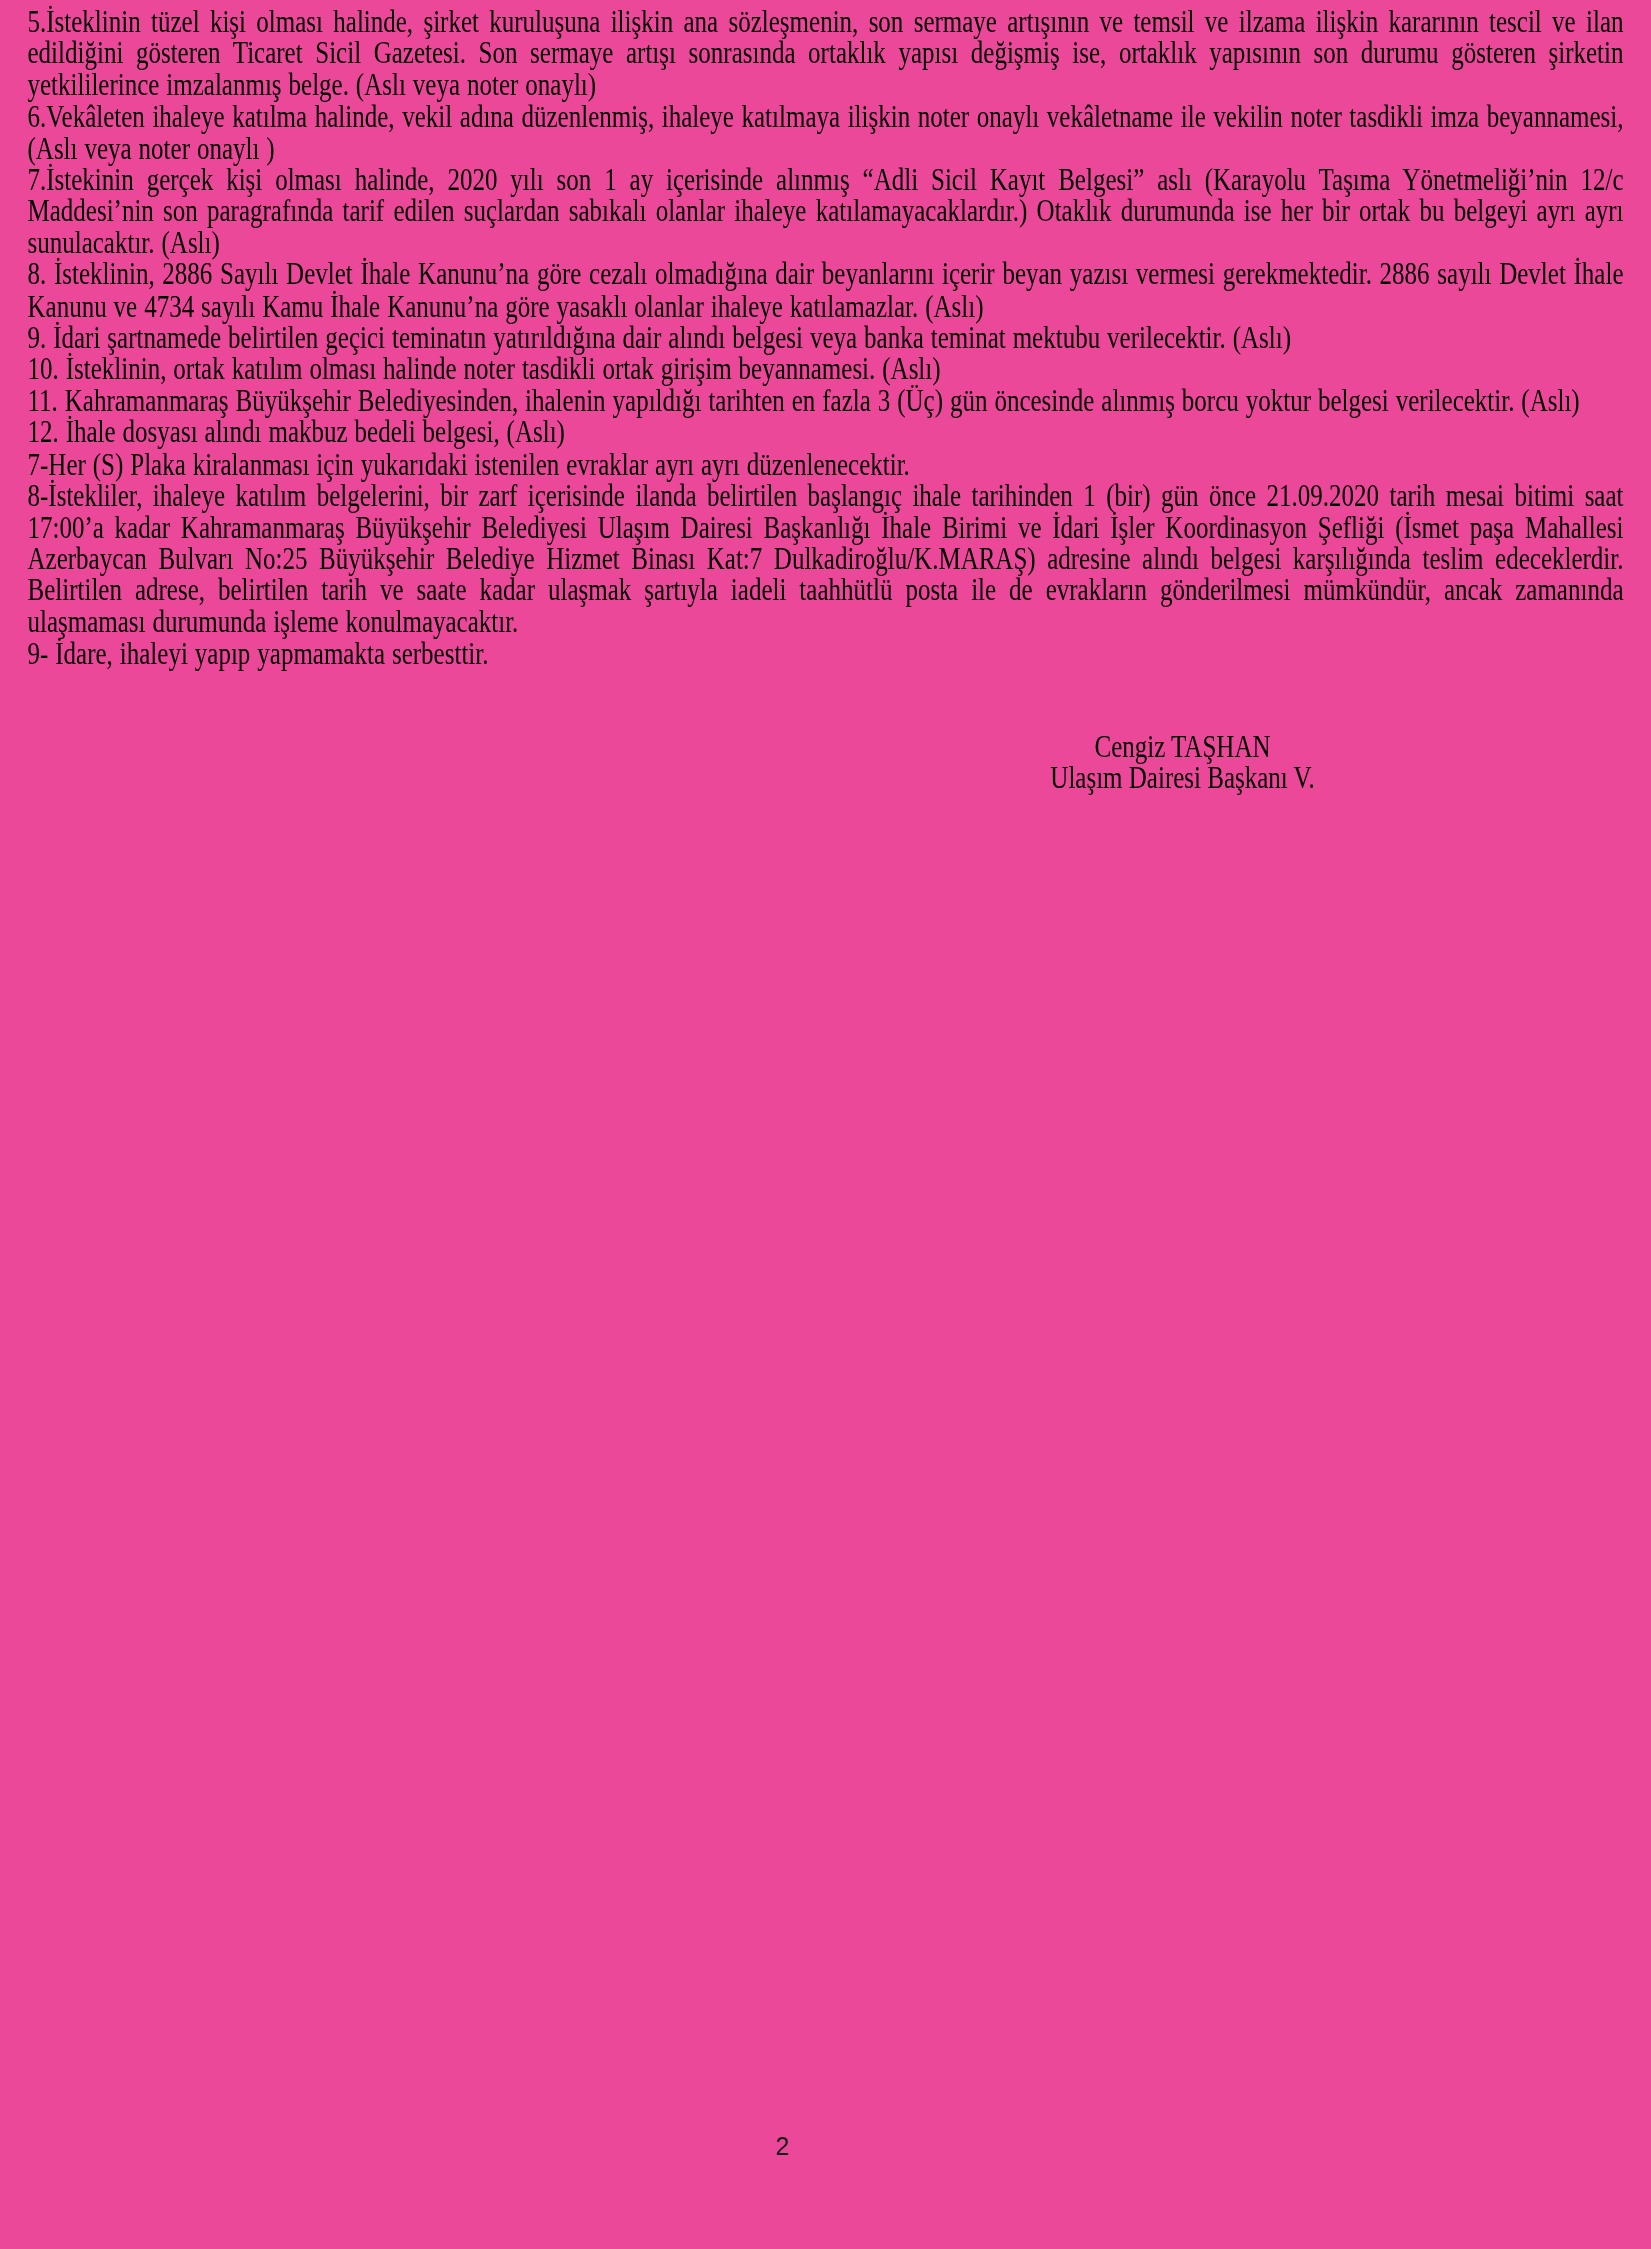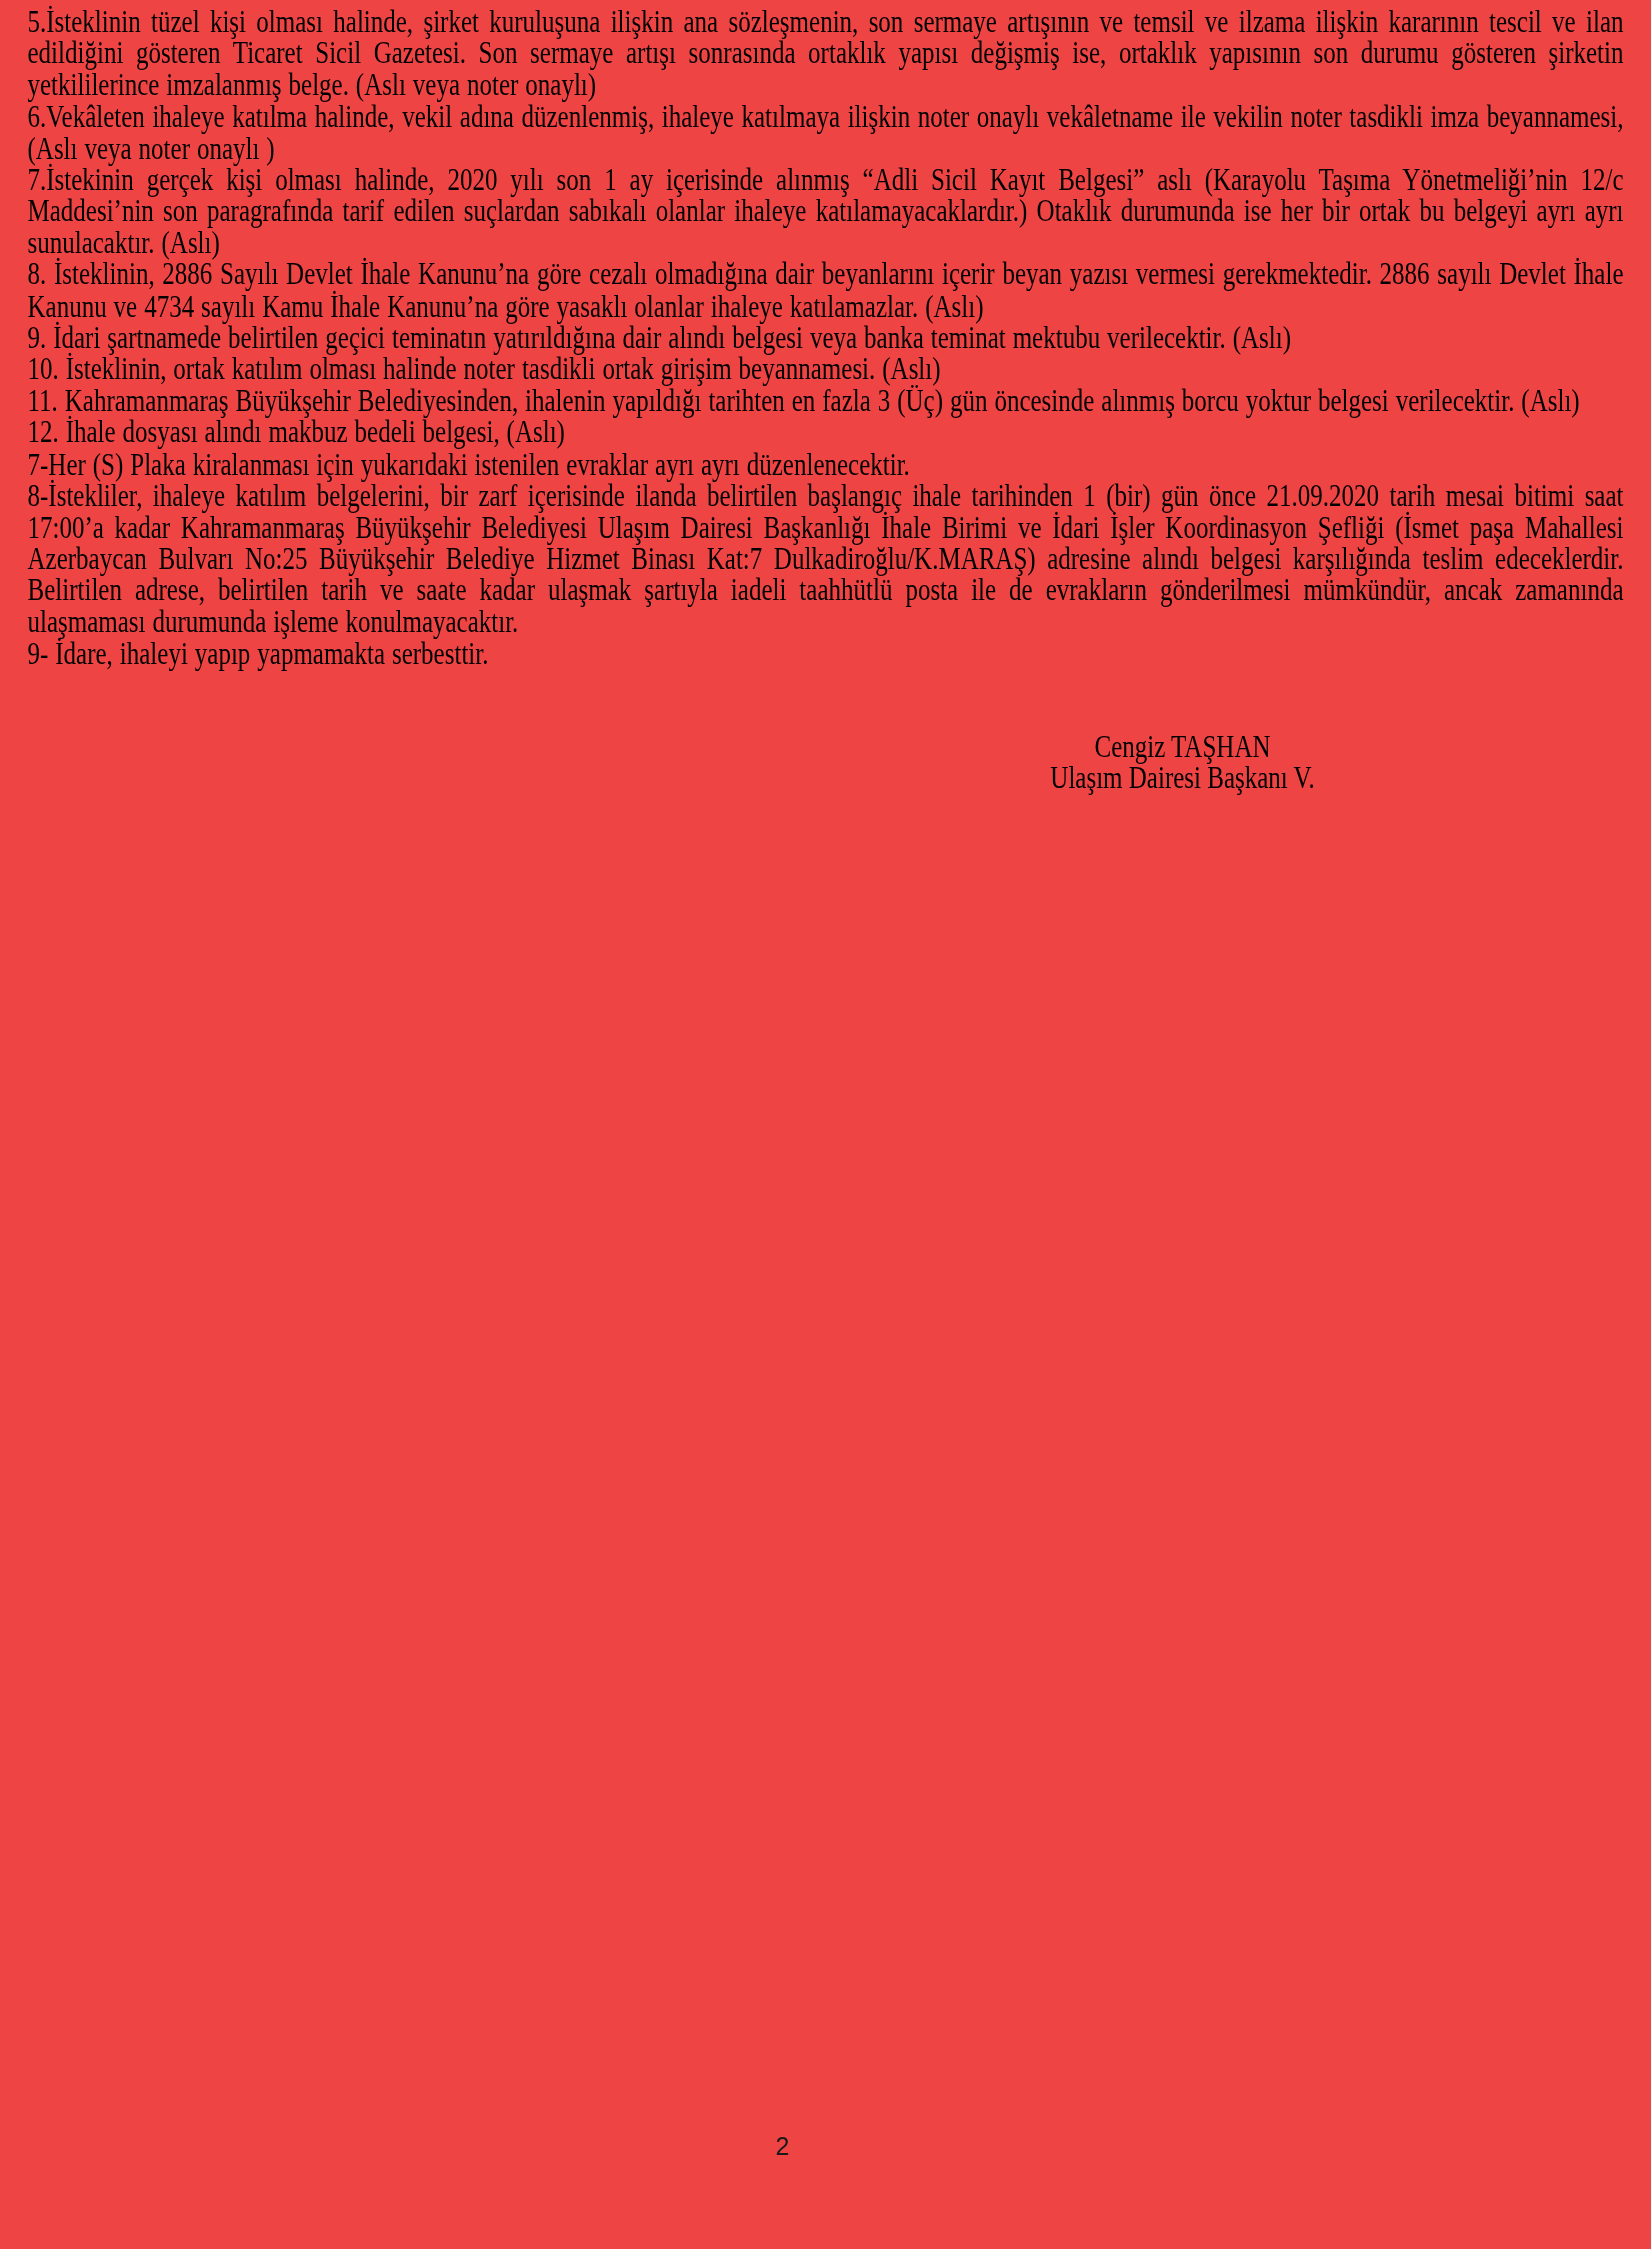--- a/index.html
+++ b/index.html
@@ -4,21 +4,21 @@
 <style>
   html, body {
     margin: 0;
     padding: 0;
     background: #ffffff;
   }
   .page {
     position: relative;
     width: 1651px;
     height: 2250px;
-    background: #ef4444;
+    background: #ec4899;
     color: #000000;
     font-family: "Liberation Serif", "DejaVu Serif", serif;
     overflow: hidden;
   }
   
   .content {
     position: absolute;
     top: 5.5px;
     left: 27.5px;
     width: 1596px;

